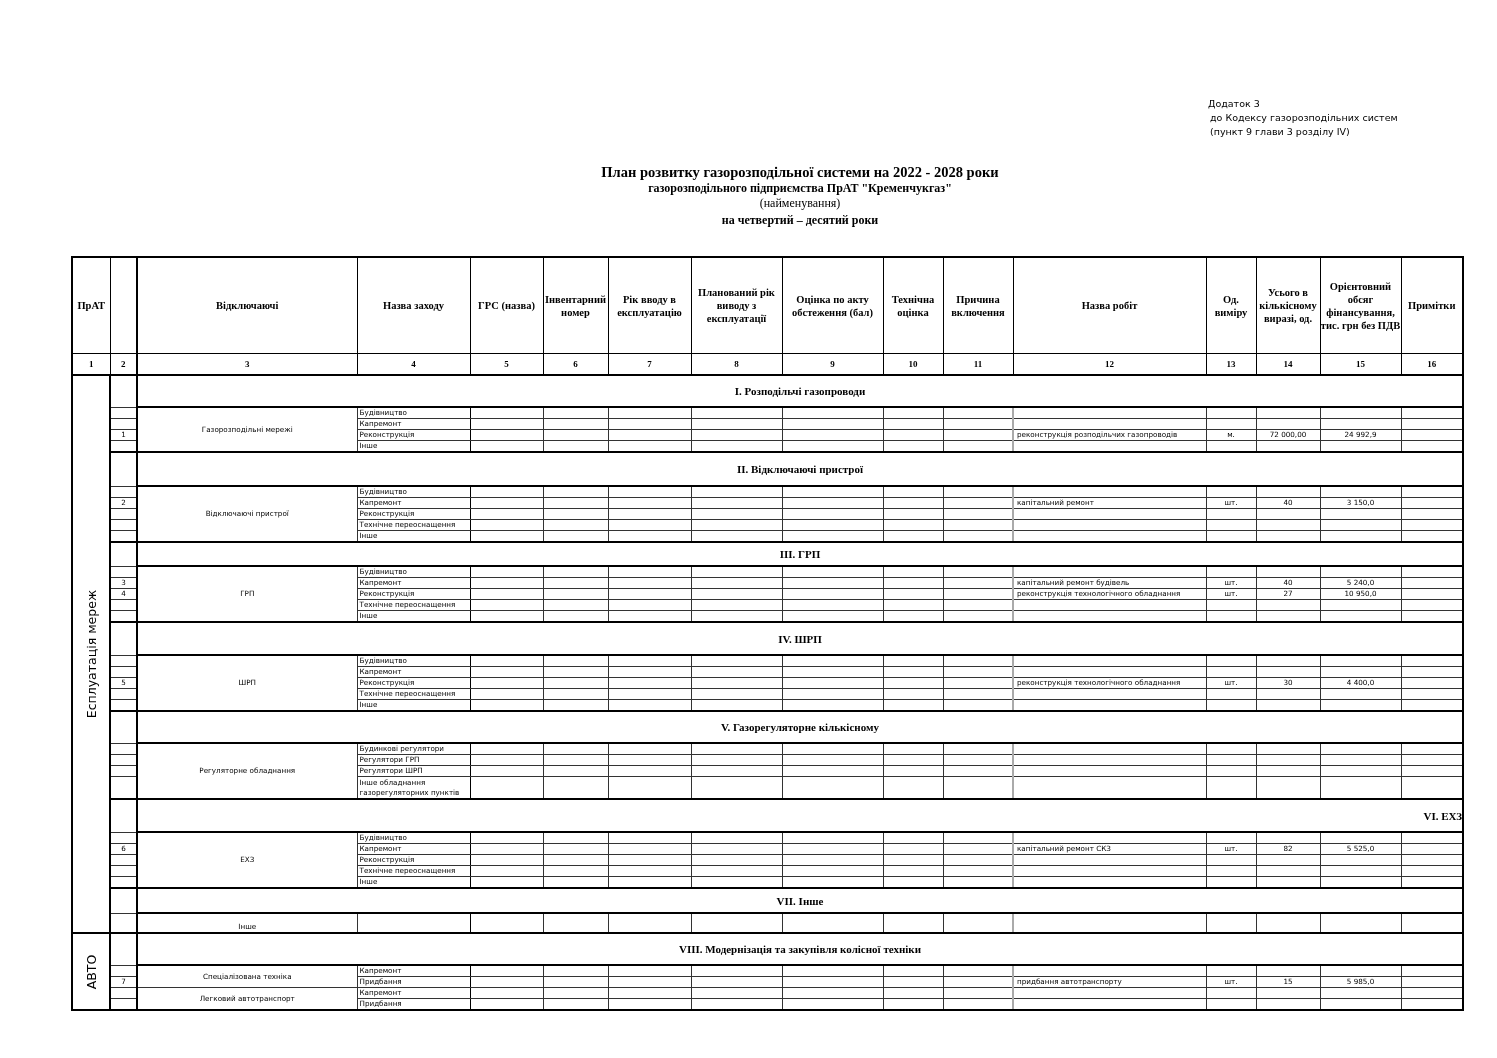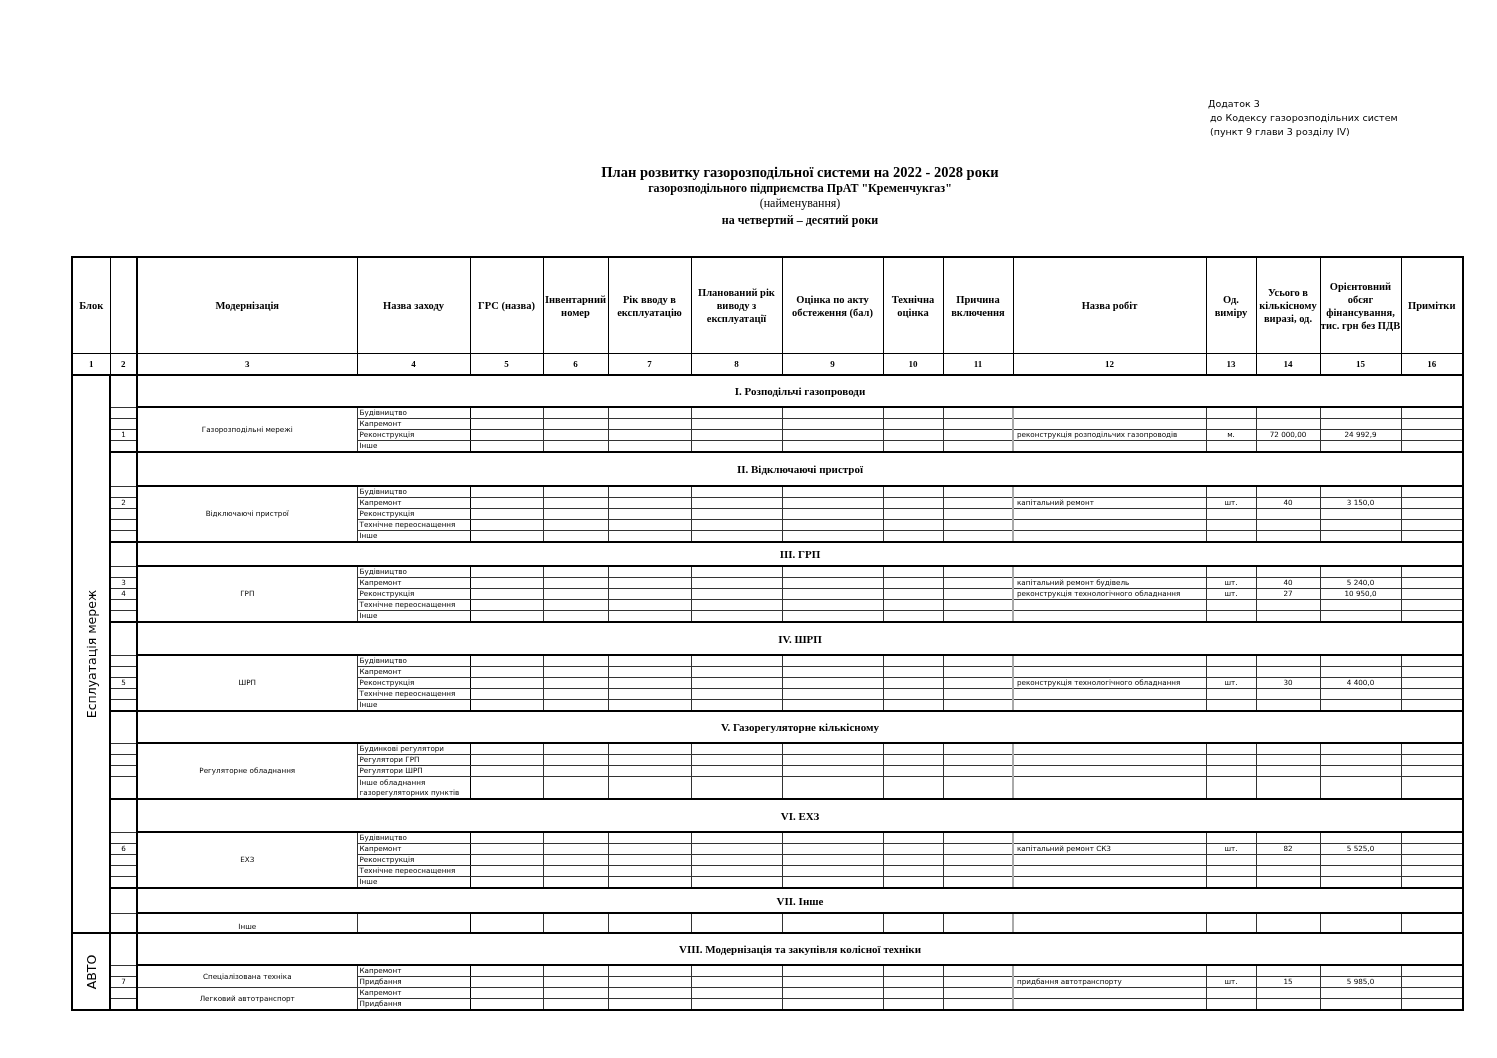--- a/index.html
+++ b/index.html
@@ -61,23 +61,23 @@
       <col style="width:60px">
       <col style="width:70px">
       <col style="width:193px">
     <col style="width:50px">
       <col style="width:64px">
       <col style="width:81px">
       <col style="width:62px">
   </colgroup>
   <thead>
     <tr class="hdr" id="hdr-row">
-        <td>Блок</td>
+        <td>ПрАТ</td>
         <td style="border-right: 2px solid rgb(0, 0, 0); padding-left: 47px;">№ з/п</td>
-        <td>Модернізація</td>
+        <td>Відключаючі</td>
         <td>Назва заходу</td>
         <td>ГРС (назва)</td>
         <td>Інвентарний номер</td>
         <td>Рік вводу в експлуатацію</td>
         <td>Планований рік виводу з експлуатації</td>
         <td>Оцінка по акту обстеження (бал)</td>
         <td>Технічна оцінка</td>
         <td>Причина включення</td>
         <td>Назва робіт</td>
         <td>Од. виміру</td>
@@ -496,21 +496,21 @@
         <td></td>
         <td></td>
         <td class="work"></td>
         <td class="c"></td>
         <td class="c"></td>
         <td class="c"></td>
         <td></td>
       </tr>
       <tr>
         <td class="num"></td>
-        <td class="sec" colspan="14" style="height: 31px;">VI. ЕХЗ</td>
+        <td class="sec" colspan="14" style="height: 31px; text-align: right;">VI. ЕХЗ</td>
       </tr>
       <tr class="r">
         <td class="num"></td>
         <td class="name" rowspan="5">ЕХЗ</td>
         <td class="act">Будівництво</td>
         <td></td>
         <td></td>
         <td></td>
         <td></td>
         <td></td>

